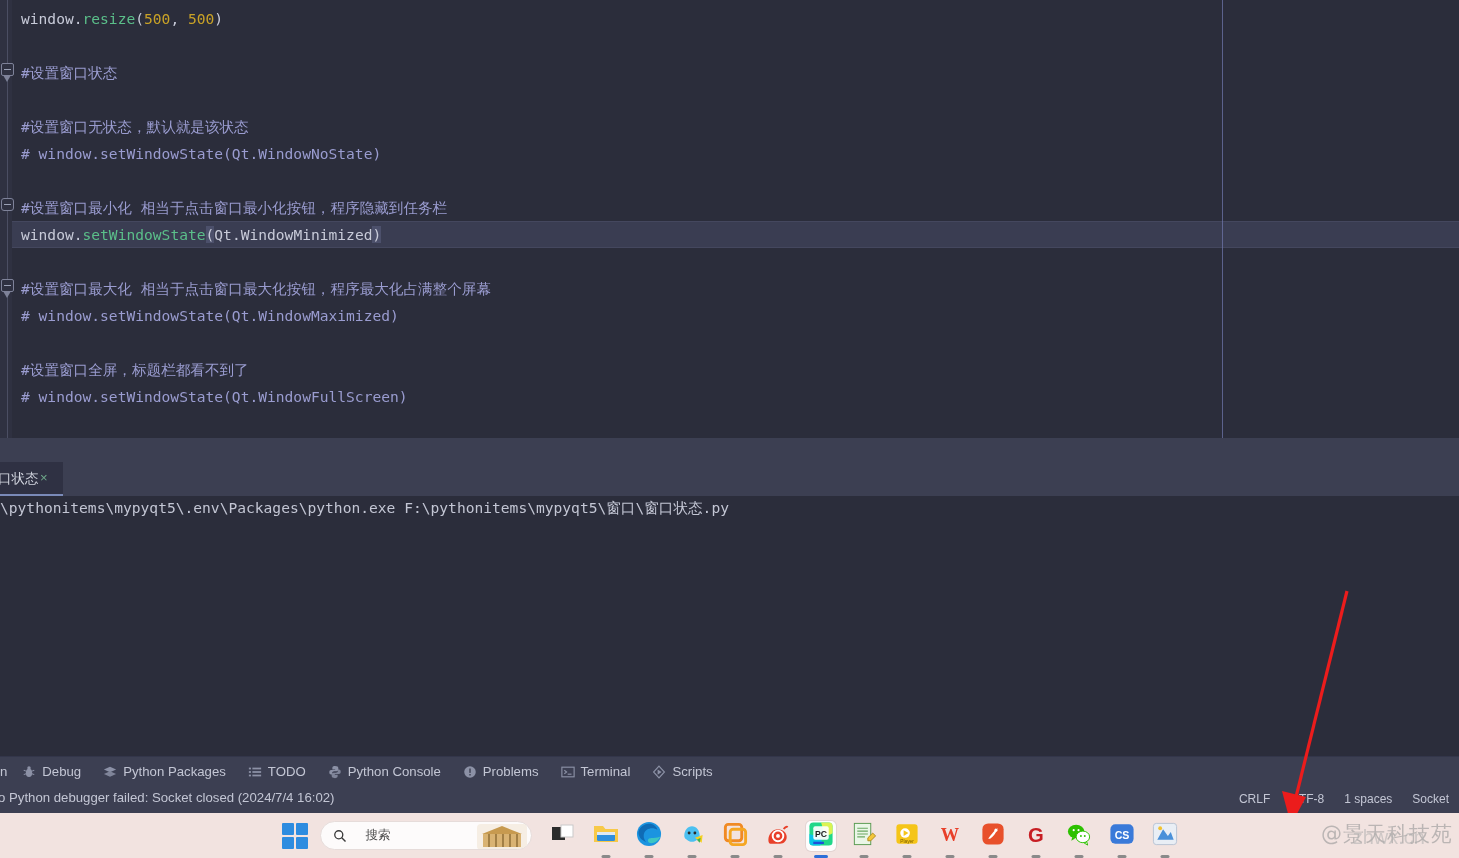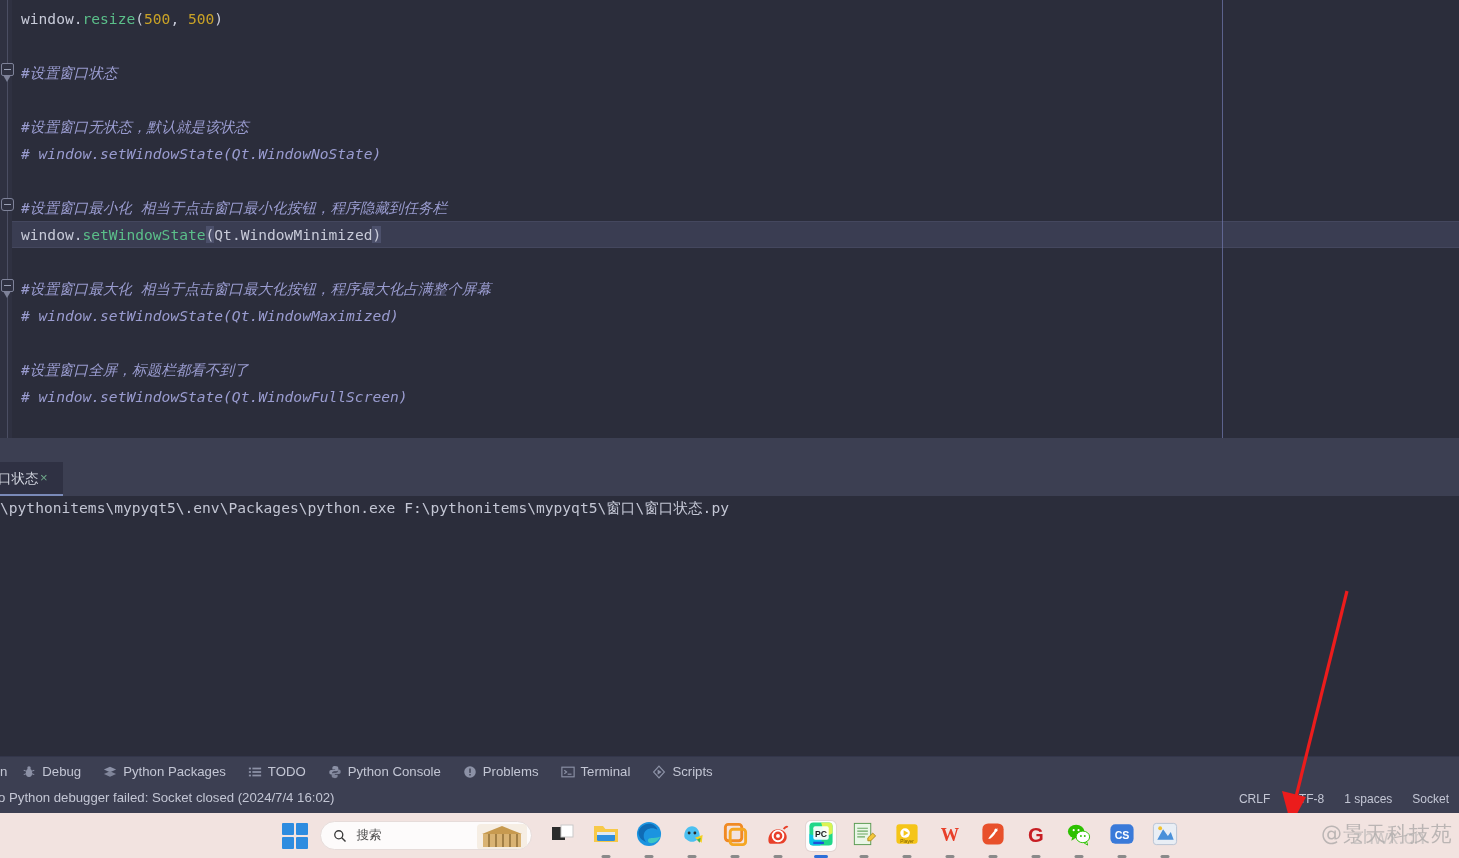--- a/index.html
+++ b/index.html
@@ -47,21 +47,21 @@
     font-size:14.6px;
     line-height:27px;
     white-space:pre;
   }
   .ln{position:absolute;left:0;height:27px;padding-left:9px;white-space:pre;}
 
   .c-plain{color:#c8cbd9;}
   .c-kwfn{color:#5bbf8a;}
   .c-num{color:#c9a227;}
   .c-punct{color:#c8cbd9;}
-  .c-comment{color:#9a9cd0;font-style:italic;}
+  .c-comment{color:#9a9cd0;}
 
   
   #cur-line{
     position:absolute;left:12px;top:221px;right:0;height:27px;
     background:#3a3d52;
     border-top:1px solid #44475e;border-bottom:1px solid #44475e;
     box-sizing:border-box;
   }
   
   .sel{background:#4c506b;}
@@ -150,21 +150,21 @@
   .tbi.active{background:#fdfdfd;box-shadow:0 0 0 1px #e3d4d2;}
   .tbi.active .dot{width:14px;background:#2c6fd8;}
 
   
   #startbtn{width:30px;height:30px;position:relative;flex:none;}
   .winq{position:absolute;width:12px;height:12px;background:#2d8ce0;border-radius:1px;}
 
   
   #searchbox{
     width:212px;height:29px;border-radius:15px;background:#fdfbfb;
-    display:flex;align-items:center;gap:10px;padding:0 12px;
+    display:flex;align-items:center;gap:19px;padding:0 12px;
     box-sizing:border-box;position:relative;overflow:hidden;
     border:1px solid #e6dcda;
   }
   #search-text{font-size:12.5px;color:#4d4d4d;}
   #search-illus{
     position:absolute;right:4px;top:2px;width:50px;height:26px;
     border-radius:4px;overflow:hidden;
   }
 
   

